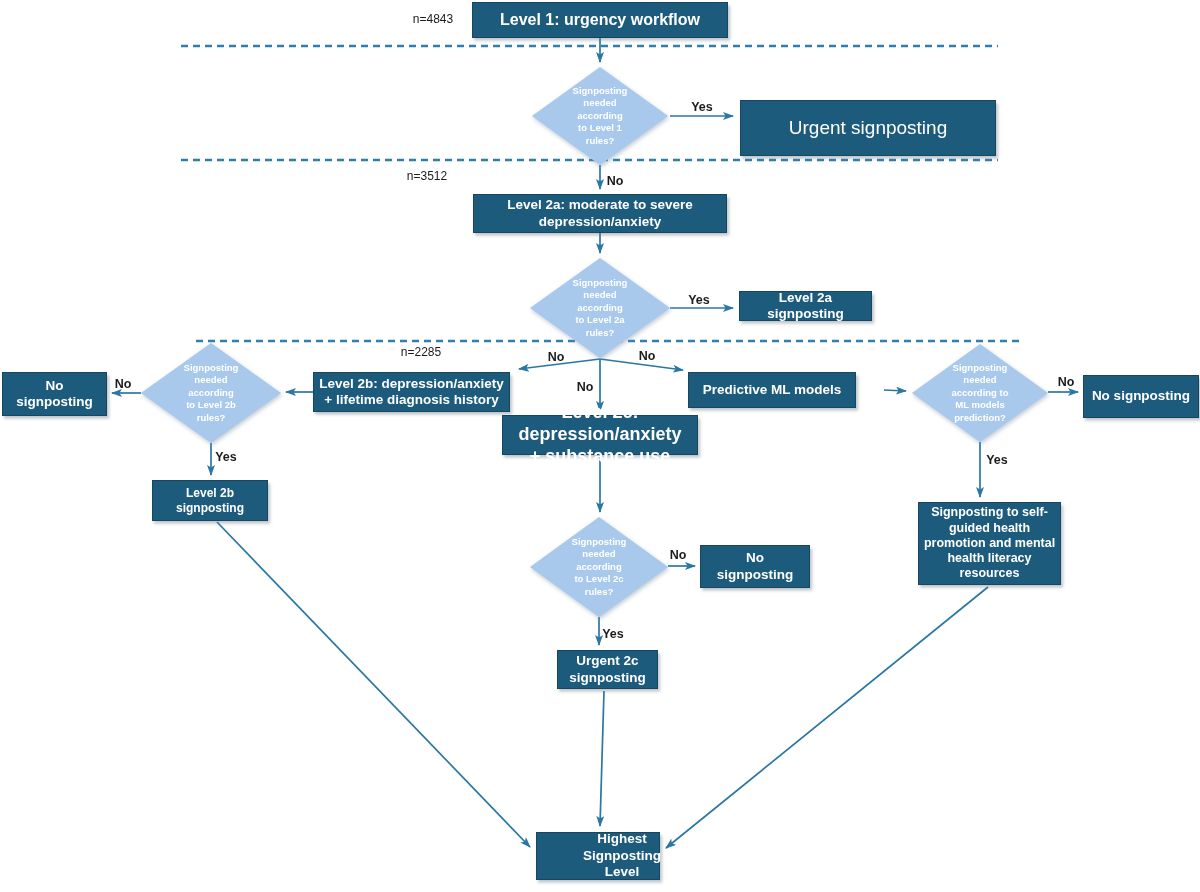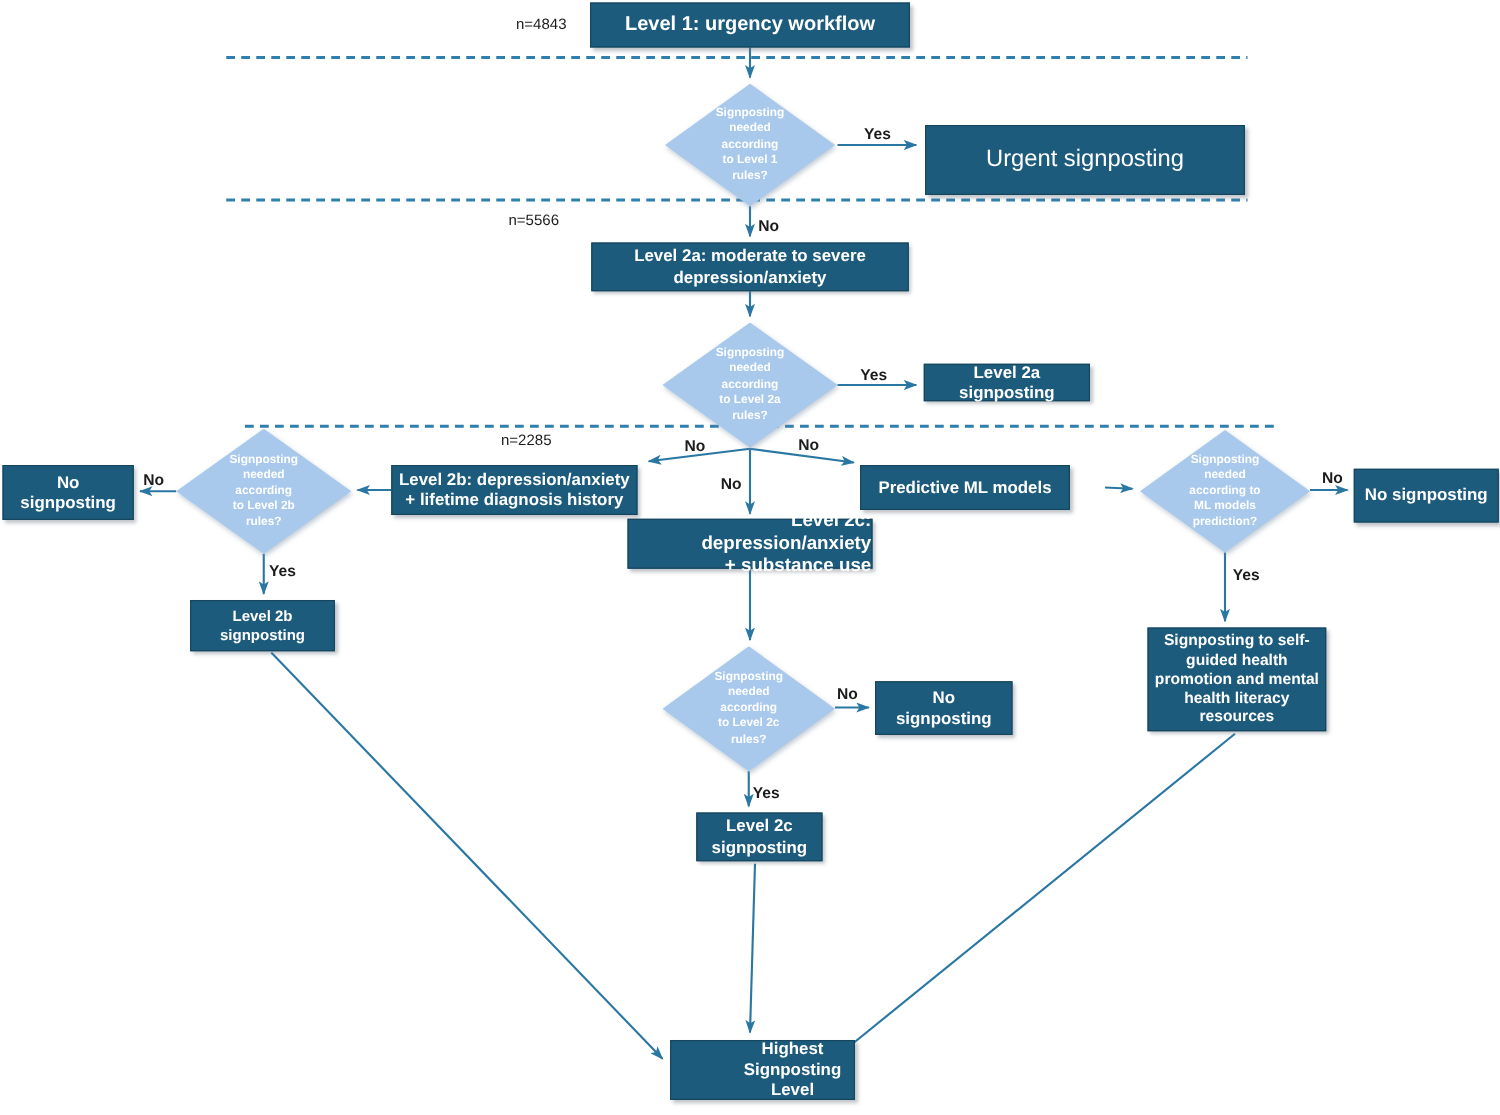--- a/index.html
+++ b/index.html
@@ -30,27 +30,27 @@
     font-size:12px;font-weight:500;color:#1c1c1c;white-space:nowrap;}
 
   
   #b-level1{left:472px;top:2px;width:256px;height:36px;font-size:16px;}
   #b-urgent{left:740px;top:100px;width:256px;height:56px;font-size:19px;font-weight:500;}
   #b-level2a{left:473px;top:194px;width:254px;height:39px;font-size:13.5px;}
   #b-level2a-sign{left:739px;top:291px;width:133px;height:30px;font-size:13.5px;}
   #b-level2b{left:313px;top:372px;width:197px;height:40px;font-size:13.5px;}
   #b-no-left{left:2px;top:372px;width:105px;height:44px;font-size:13.5px;}
   #b-level2b-sign{left:152px;top:480px;width:116px;height:41px;font-size:12px;}
-  #b-level2c{left:502px;top:415px;width:196px;height:40px;font-size:15px;text-align:right;}
+  #b-level2c{left:502px;top:415px;width:196px;height:40px;font-size:18px;}
   #b-no-mid{left:700px;top:545px;width:110px;height:43px;font-size:13.5px;}
   #b-level2c-sign{left:557px;top:650px;width:101px;height:39px;font-size:13.5px;}
   #b-ml{left:688px;top:372px;width:168px;height:36px;font-size:13.5px;}
   #b-no-right{left:1083px;top:375px;width:116px;height:43px;font-size:13.5px;}
   #b-ml-sign{left:918px;top:502px;width:143px;height:83px;font-size:12.5px;}
-  #b-highest{left:536px;top:832px;width:148px;height:48px;font-size:13.5px;padding-left:48px;}
+  #b-highest{left:536px;top:832px;width:124px;height:48px;font-size:13.5px;padding-left:48px;}
 
   
   #d-level1{left:532px;top:67px;width:136px;height:98px;}
   #d-level2a{left:530px;top:258px;width:140px;height:100px;}
   #d-level2b{left:141px;top:343px;width:140px;height:100px;}
   #d-level2c{left:530px;top:517px;width:138px;height:100px;}
   #d-ml{left:912px;top:344px;width:136px;height:98px;}
 
   
   #l-n1{left:433px;top:19px;}
@@ -101,21 +101,21 @@
     <line x1="980" y1="442" x2="980" y2="497" stroke="#2a77a3" stroke-width="1.7" marker-end="url(#arw)"></line>
     <line x1="600" y1="455" x2="600" y2="512" stroke="#2a77a3" stroke-width="1.7" marker-end="url(#arw)"></line>
     <line x1="668" y1="566" x2="695" y2="566" stroke="#2a77a3" stroke-width="1.7" marker-end="url(#arw)"></line>
     <line x1="599" y1="617" x2="599" y2="645" stroke="#2a77a3" stroke-width="1.7" marker-end="url(#arw)"></line>
     <line x1="604" y1="691" x2="600" y2="826" stroke="#2a77a3" stroke-width="1.7" marker-end="url(#arw)"></line>
     <line x1="217" y1="522" x2="530" y2="847" stroke="#2a77a3" stroke-width="1.7" marker-end="url(#arw)"></line>
     <line x1="988" y1="587" x2="666" y2="848" stroke="#2a77a3" stroke-width="1.7" marker-end="url(#arw)"></line>
   </svg>
 
   <span class="nlabel" id="l-n1">n=4843</span>
-  <span class="nlabel" id="l-n2">n=5566</span>
+  <span class="nlabel" id="l-n2">n=3512</span>
   <span class="nlabel" id="l-n3">n=2285</span>
 
   <span class="elabel" id="l-yes1">Yes</span>
   <span class="elabel" id="l-no1">No</span>
   <span class="elabel" id="l-yes2a">Yes</span>
   <span class="elabel" id="l-no2a-left">No</span>
   <span class="elabel" id="l-no2a-right">No</span>
   <span class="elabel" id="l-no2a-mid">No</span>
   <span class="elabel" id="l-no2b">No</span>
   <span class="elabel" id="l-yes2b">Yes</span>
@@ -152,21 +152,21 @@
   </div>
   <div class="box" id="b-level2c">
     <span class="txt">Level 2c: depression/anxiety
 + substance use</span>
   </div>
   <div class="box" id="b-no-mid">
     <span class="txt">No
 signposting</span>
   </div>
   <div class="box" id="b-level2c-sign">
-    <span class="txt">Level 2c
+    <span class="txt">Urgent 2c
 signposting</span>
   </div>
   <div class="box" id="b-ml">
     <span class="txt">Predictive ML models</span>
   </div>
   <div class="box" id="b-no-right">
     <span class="txt">No signposting</span>
   </div>
   <div class="box" id="b-ml-sign">
     <span class="txt">Signposting to  self-

